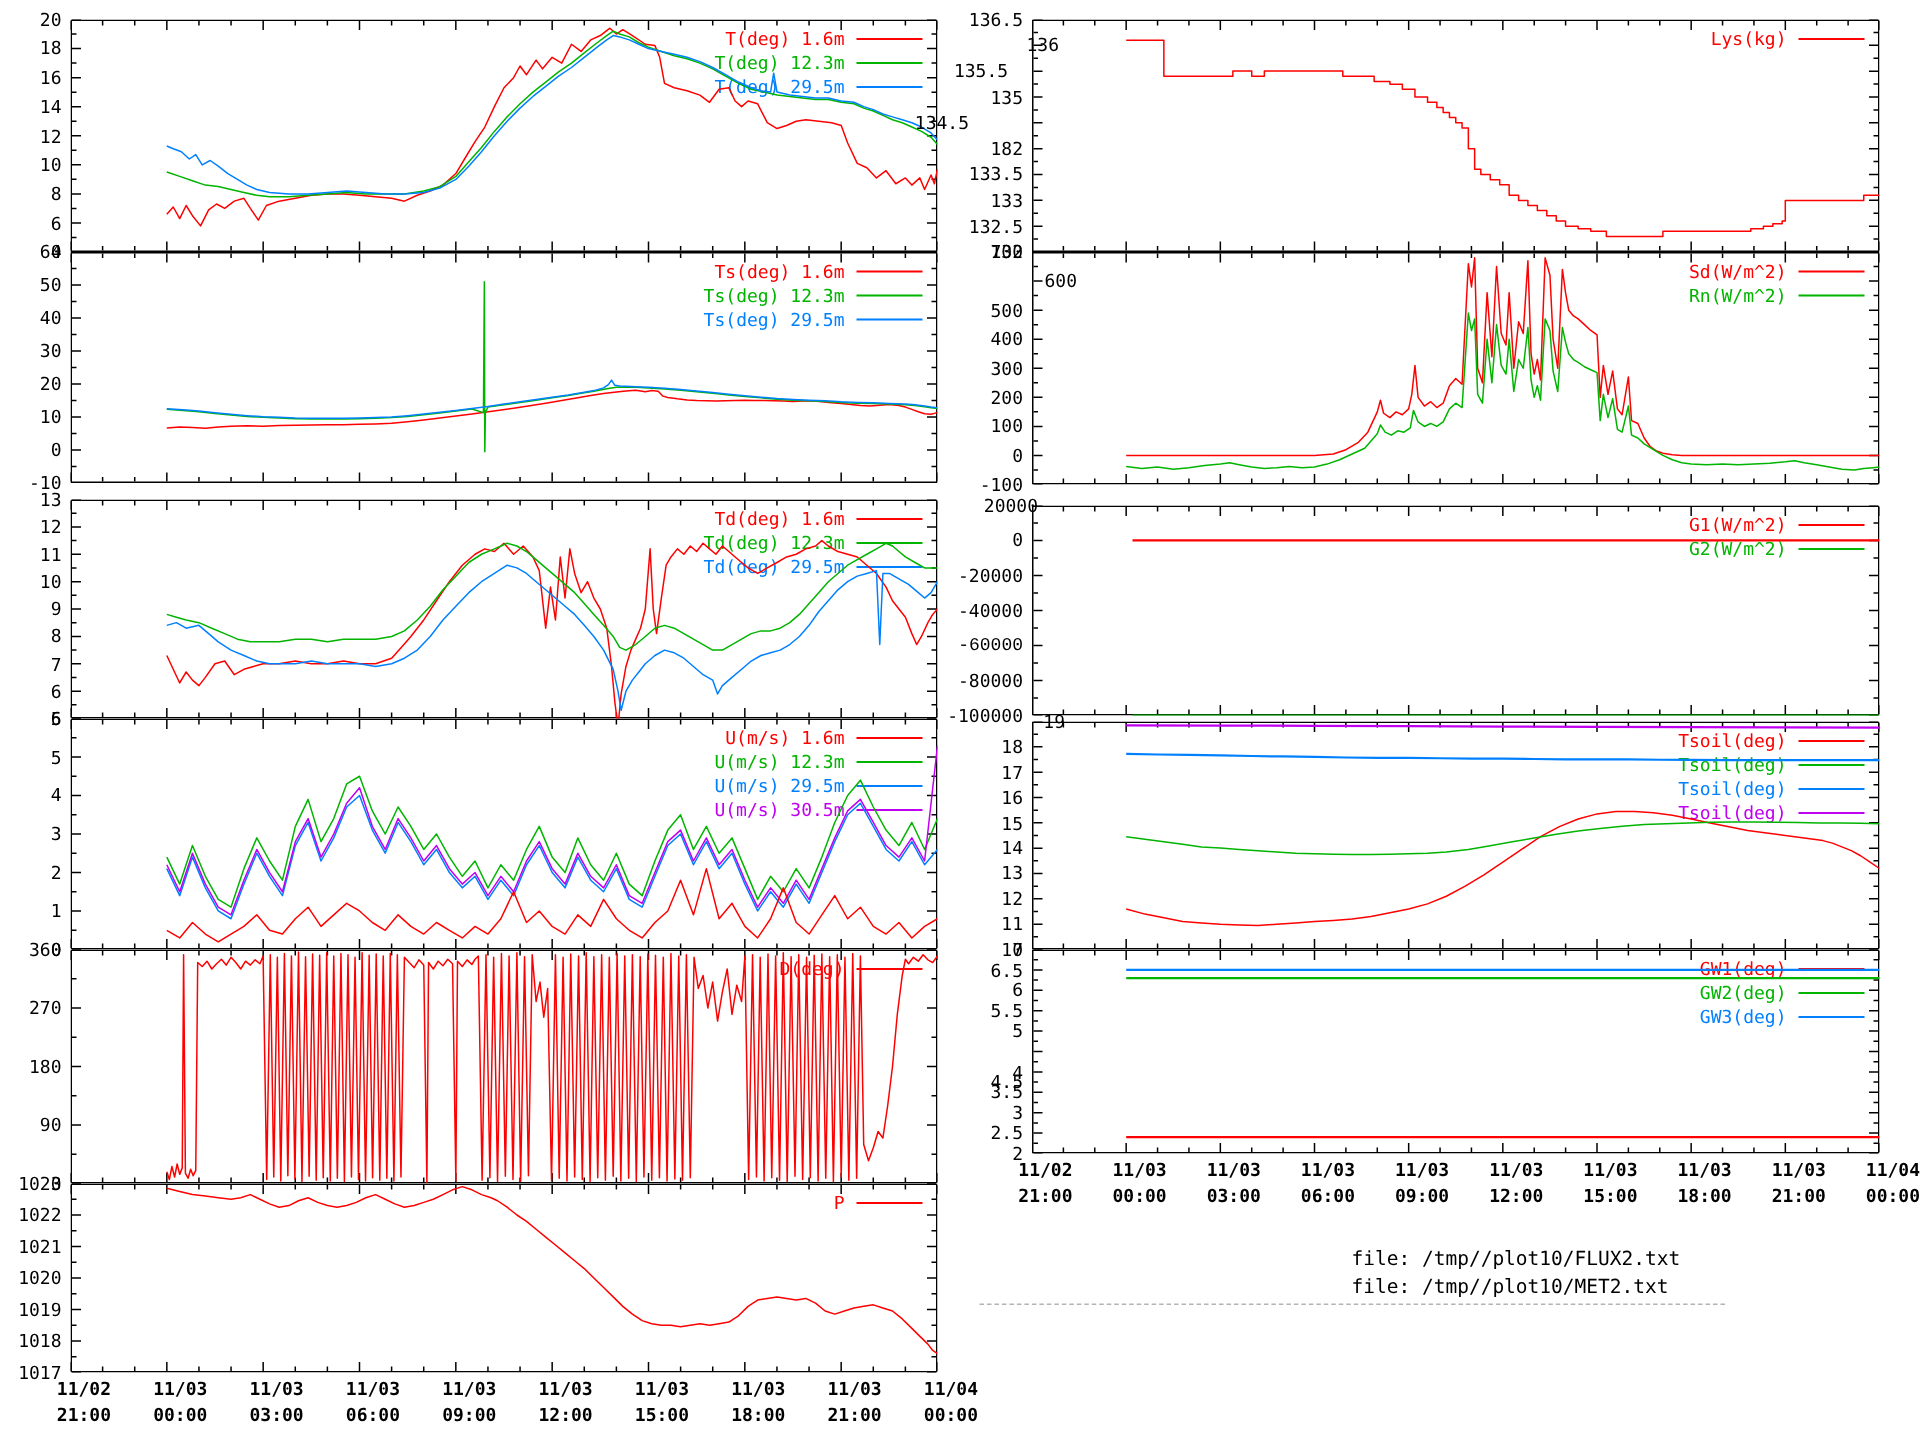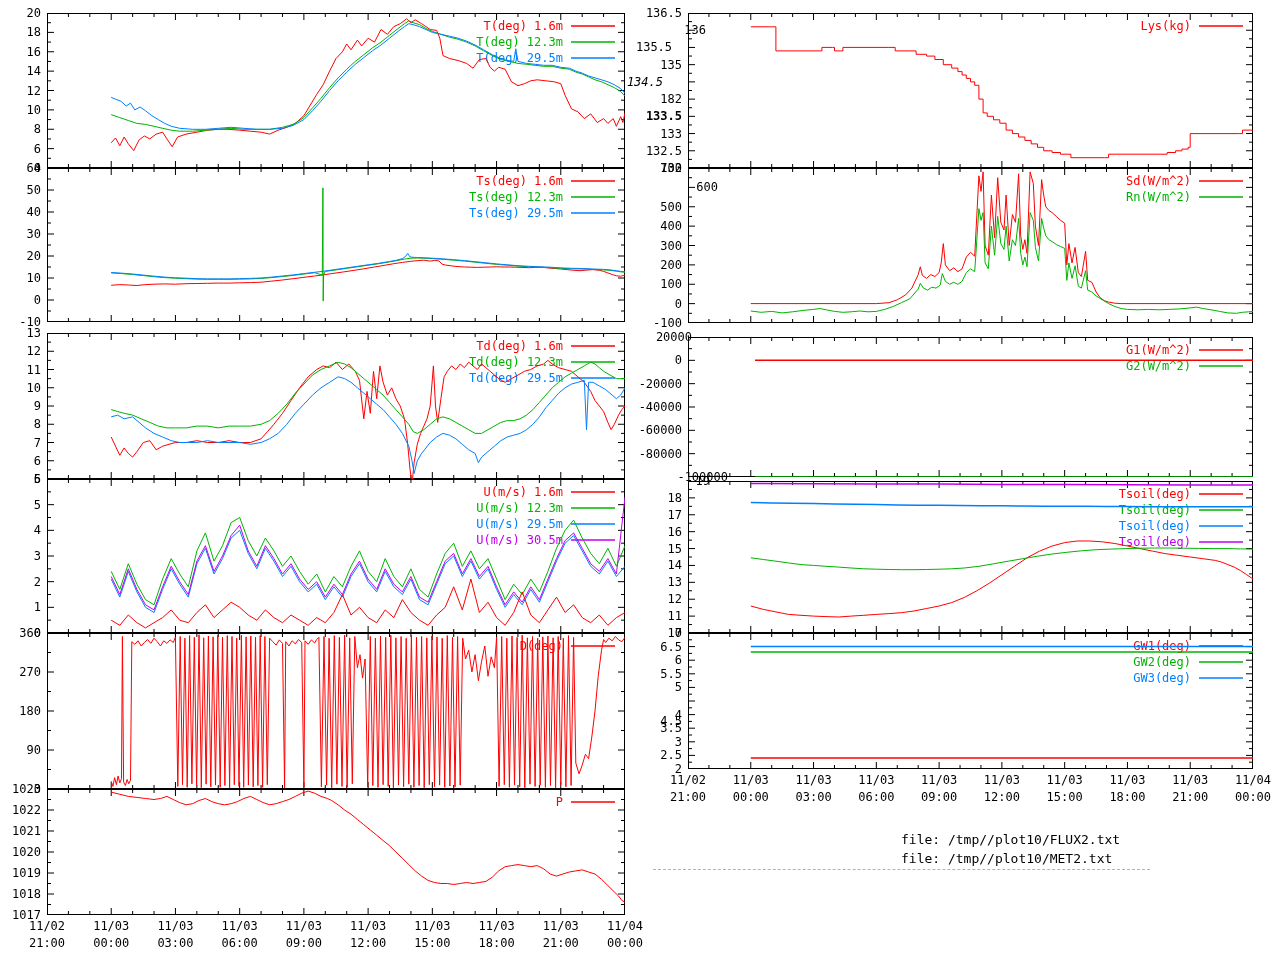--- a/index.html
+++ b/index.html
@@ -1,19 +1,19 @@
 <!DOCTYPE html>
 <html><head>
 <meta charset="utf-8">
 <style>
   html,body{margin:0;padding:0;background:#fff;}
   #screen{position:relative;width:1280px;height:960px;background:#ffffff;overflow:hidden;
           font-family:"DejaVu Sans Mono","Liberation Mono",monospace;color:#000;}
   .ytick{position:absolute;width:56px;text-align:right;font-size:12px;line-height:14px;white-space:pre;}
-  .xtick{position:absolute;width:54px;text-align:center;font-size:12px;line-height:17px;}
+  .xtick{position:absolute;width:54px;text-align:right;font-size:12px;line-height:17px;font-weight:bold;}
   svg{position:absolute;overflow:hidden;}
   svg text{font-family:"DejaVu Sans Mono","Liberation Mono",monospace;font-size:12px;}
   .footer-line{position:absolute;font-size:13px;line-height:16px;white-space:pre;}
   .divider{position:absolute;border-top:1px dashed #b3b3b3;height:0;}
 </style>
 </head>
 <body>
 
 <div id="screen">
   <div class="footer-line" style="left:901px;top:832px;">file: /tmp//plot10/FLUX2.txt</div>
@@ -637,23 +637,23 @@
     <div class="xtick" style="left: 212.667px; top: 918px;"><span>11/03</span><br><span>06:00</span></div>
     <div class="xtick" style="left: 276.889px; top: 918px;"><span>11/03</span><br><span>09:00</span></div>
     <div class="xtick" style="left: 341.111px; top: 918px;"><span>11/03</span><br><span>12:00</span></div>
     <div class="xtick" style="left: 405.333px; top: 918px;"><span>11/03</span><br><span>15:00</span></div>
     <div class="xtick" style="left: 469.556px; top: 918px;"><span>11/03</span><br><span>18:00</span></div>
     <div class="xtick" style="left: 533.778px; top: 918px;"><span>11/03</span><br><span>21:00</span></div>
     <div class="xtick" style="left: 598px; top: 918px;"><span>11/04</span><br><span>00:00</span></div>
     <div class="ytick" style="left: 626px; top: 161px;">132</div>
     <div class="ytick" style="left: 626px; top: 143.778px;">132.5</div>
     <div class="ytick" style="left: 626px; top: 126.556px;">133</div>
-    <div class="ytick" style="left: 626px; top: 109.333px; font-weight: bold;">133.5</div>
+    <div class="ytick" style="left: 626px; top: 109.333px;">133.5</div>
     <div class="ytick" style="left: 626px; top: 92.1111px;">182</div>
-    <div class="ytick" style="left: 607px; top: 74.8889px; font-style: italic;">134.5</div>
+    <div class="ytick" style="left: 590px; top: 74.8889px;">134.5</div>
     <div class="ytick" style="left: 626px; top: 57.6667px;">135</div>
     <div class="ytick" style="left: 626px; top: 40.4444px; text-align: center;">135.5</div>
     <div class="ytick" style="left: 626px; top: 23.2222px; margin-left: 24px;">136</div>
     <div class="ytick" style="left: 626px; top: 6px;">136.5</div>
     <svg viewBox="0 0 565 155" width="565" height="155" style="left: 688px; top: 13px;">
       <rect x="0.5" y="0.5" width="564" height="154" fill="none" stroke="#000000" stroke-width="1"></rect>
       <line x1="0" y1="1" x2="0" y2="7" stroke="#000"></line>
       <line x1="0" y1="154" x2="0" y2="148" stroke="#000"></line>
       <line x1="20.925925925925924" y1="1" x2="20.925925925925924" y2="4" stroke="#000"></line>
       <line x1="20.925925925925924" y1="154" x2="20.925925925925924" y2="151" stroke="#000"></line>
@@ -852,23 +852,23 @@
       <line x1="564" y1="9.6875" x2="561" y2="9.6875" stroke="#000"></line>
       <line x1="1" y1="0" x2="7" y2="0" stroke="#000"></line>
       <line x1="564" y1="0" x2="558" y2="0" stroke="#000"></line>
       <text x="503" y="17" text-anchor="end" fill="#ff0000">Sd(W/m^2)</text>
       <line x1="511" y1="13" x2="555" y2="13" stroke="#ff0000" stroke-width="1.4"></line>
       <text x="503" y="33" text-anchor="end" fill="#00b400">Rn(W/m^2)</text>
       <line x1="511" y1="29" x2="555" y2="29" stroke="#00b400" stroke-width="1.4"></line>
       <polyline points="62.8,135.6 188.3,135.6 200.9,134.7 209.3,131.8 217.6,126.9 223.9,120.1 230.2,106.6 232.3,98.8 234.4,107.5 238.6,110.4 242.7,106.6 246.9,108.5 251.1,104.6 253.2,94.9 255.3,75.6 257.4,96.9 261.6,102.7 265.8,99.8 269.9,103.7 274.1,100.8 278.3,89.1 282.5,84.3 286.7,88.2 290.9,7.8 293.0,23.3 295.1,3.9 297.1,77.5 300.3,87.2 303.4,27.1 306.6,69.8 309.7,9.7 312.8,54.3 316.0,62.0 318.1,27.1 321.2,77.5 324.4,46.5 327.5,54.3 330.6,5.8 332.7,67.8 334.8,81.4 336.9,71.7 339.0,85.3 342.1,3.9 345.3,15.5 347.4,58.1 350.5,77.5 353.6,11.6 355.7,27.1 357.8,38.8 361.0,42.6 364.1,44.6 368.3,48.4 372.5,52.3 376.7,55.2 378.8,96.9 380.9,75.6 384.0,94.9 387.1,79.4 390.3,104.6 393.4,108.5 397.6,83.3 399.7,112.4 403.9,114.3 408.1,124.0 412.2,129.8 416.4,132.7 420.6,134.1 426.9,135.2 433.2,135.6 565.0,135.6" fill="none" stroke="#ff0000" stroke-width="1" stroke-linejoin="round"></polyline>
       <polyline points="62.8,143.0 73.2,144.3 83.7,143.4 94.2,144.9 104.6,143.8 115.1,142.4 125.6,141.4 131.8,140.5 138.1,141.8 146.5,143.4 154.9,144.3 163.2,143.8 171.6,143.0 180.0,143.8 188.3,143.4 196.7,141.4 205.1,138.5 213.4,134.7 221.8,130.8 230.2,121.1 232.3,115.3 235.4,120.1 239.6,122.1 243.8,119.2 248.0,120.1 252.2,117.2 254.3,105.6 257.4,113.3 261.6,116.3 265.8,114.3 269.9,116.3 274.1,113.3 278.3,104.6 282.5,100.8 286.7,103.7 290.9,40.7 293.0,52.3 295.1,44.6 297.1,94.9 300.3,100.8 303.4,58.1 306.6,87.2 309.7,48.4 312.8,75.6 316.0,81.4 318.1,58.1 321.2,93.0 324.4,71.7 327.5,77.5 330.6,50.4 332.7,85.3 334.8,96.9 336.9,89.1 339.0,98.8 342.1,44.6 345.3,52.3 347.4,79.4 350.5,93.0 353.6,50.4 355.7,60.1 357.8,67.8 361.0,71.7 364.1,73.6 368.3,76.5 372.5,78.5 376.7,80.4 378.8,112.4 380.9,94.9 384.0,110.4 387.1,97.8 390.3,118.2 393.4,120.1 397.6,102.7 399.7,122.1 403.9,124.0 408.1,127.9 414.3,131.8 420.6,135.6 426.9,138.5 433.2,140.5 439.4,141.4 449.9,141.8 460.4,141.4 470.8,141.8 481.3,141.4 491.8,140.9 502.2,139.9 508.5,139.1 514.8,140.5 523.1,141.8 531.5,143.4 539.9,144.9 548.3,145.3 554.5,144.3 560.8,143.8 565.0,143.4" fill="none" stroke="#00b400" stroke-width="1" stroke-linejoin="round"></polyline>
     </svg>
-    <div class="ytick" style="left: 626px; top: 470px; padding-left: 46px;">-100000</div>
+    <div class="ytick" style="left: 626px; top: 470px;">-100000</div>
     <div class="ytick" style="left: 626px; top: 446.667px;">-80000</div>
-    <div class="ytick" style="left: 626px; top: 423.333px;">-60000</div>
+    <div class="ytick" style="left: 626px; top: 423.333px; font-family: Liberation Mono, monospace;">-60000</div>
     <div class="ytick" style="left: 626px; top: 400px;">-40000</div>
     <div class="ytick" style="left: 626px; top: 376.667px;">-20000</div>
     <div class="ytick" style="left: 626px; top: 353.333px;">0</div>
     <div class="ytick" style="left: 636px; top: 330px;">20000</div>
     <svg viewBox="0 0 565 140" width="565" height="140" style="left: 688px; top: 337px;">
       <rect x="0.5" y="0.5" width="564" height="139" fill="none" stroke="#000000" stroke-width="1"></rect>
       <line x1="0" y1="1" x2="0" y2="7" stroke="#000"></line>
       <line x1="0" y1="139" x2="0" y2="133" stroke="#000"></line>
       <line x1="20.925925925925924" y1="1" x2="20.925925925925924" y2="4" stroke="#000"></line>
       <line x1="20.925925925925924" y1="139" x2="20.925925925925924" y2="136" stroke="#000"></line>

